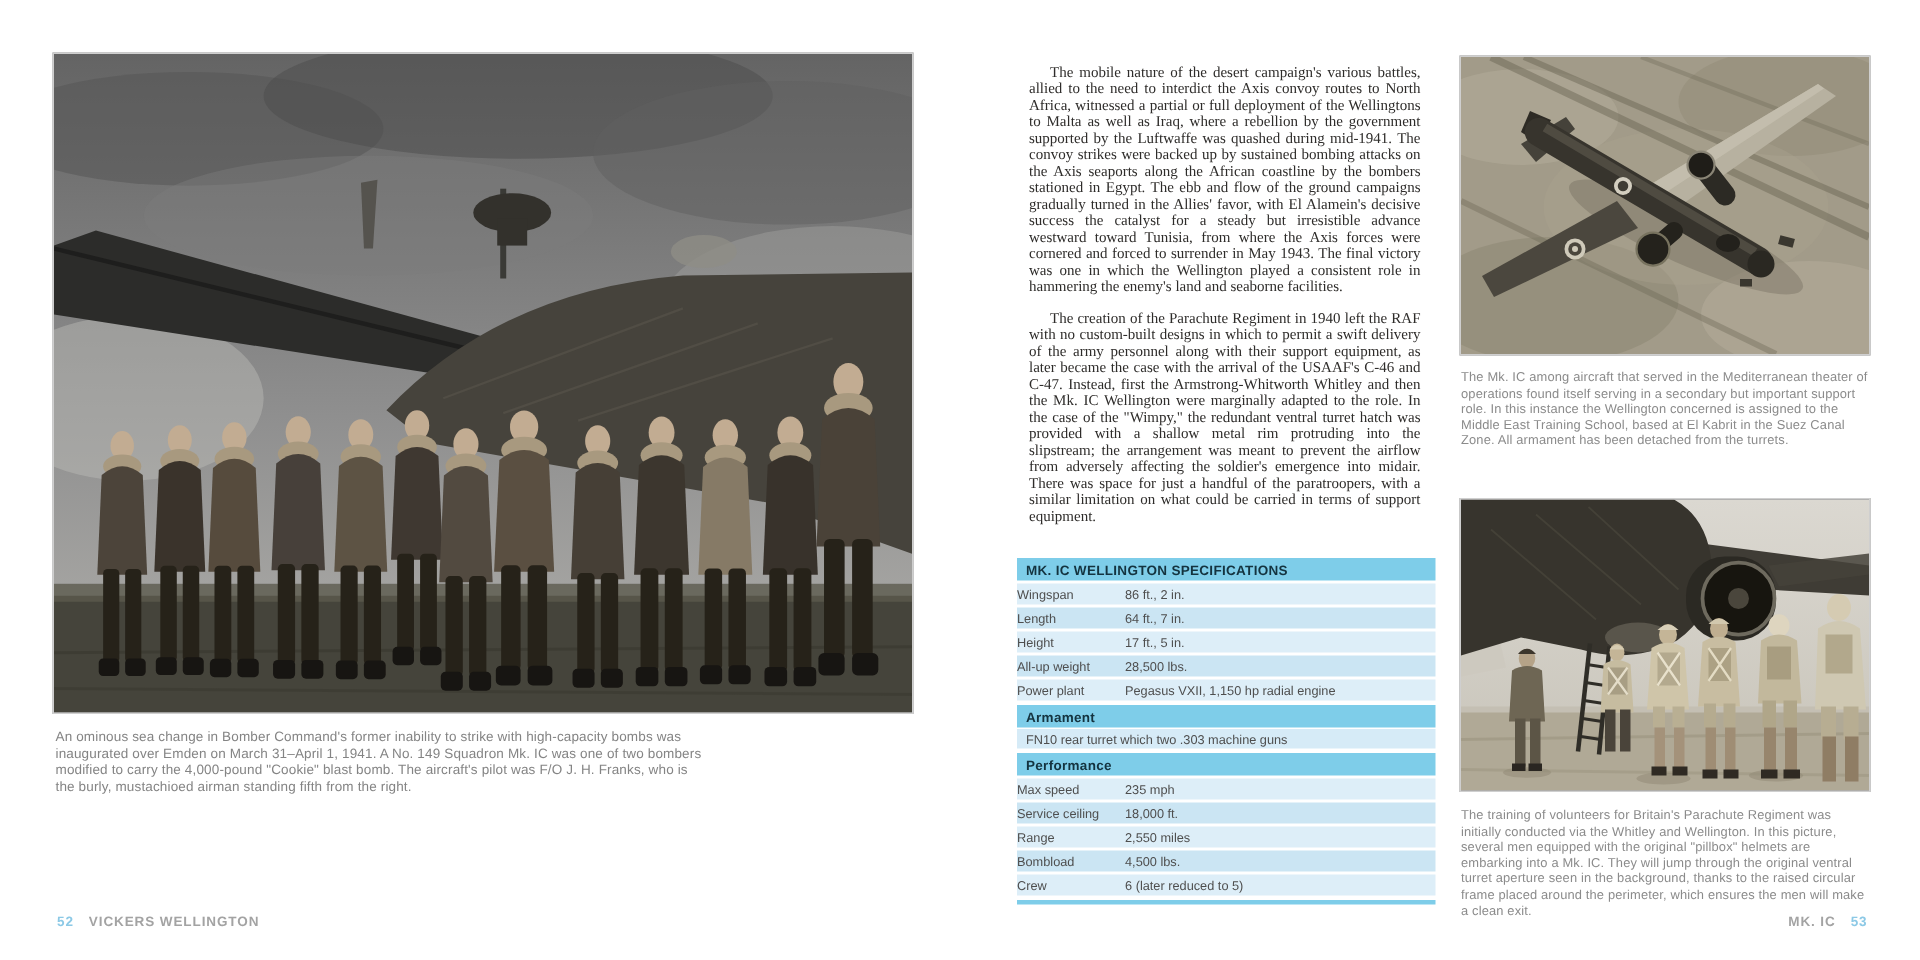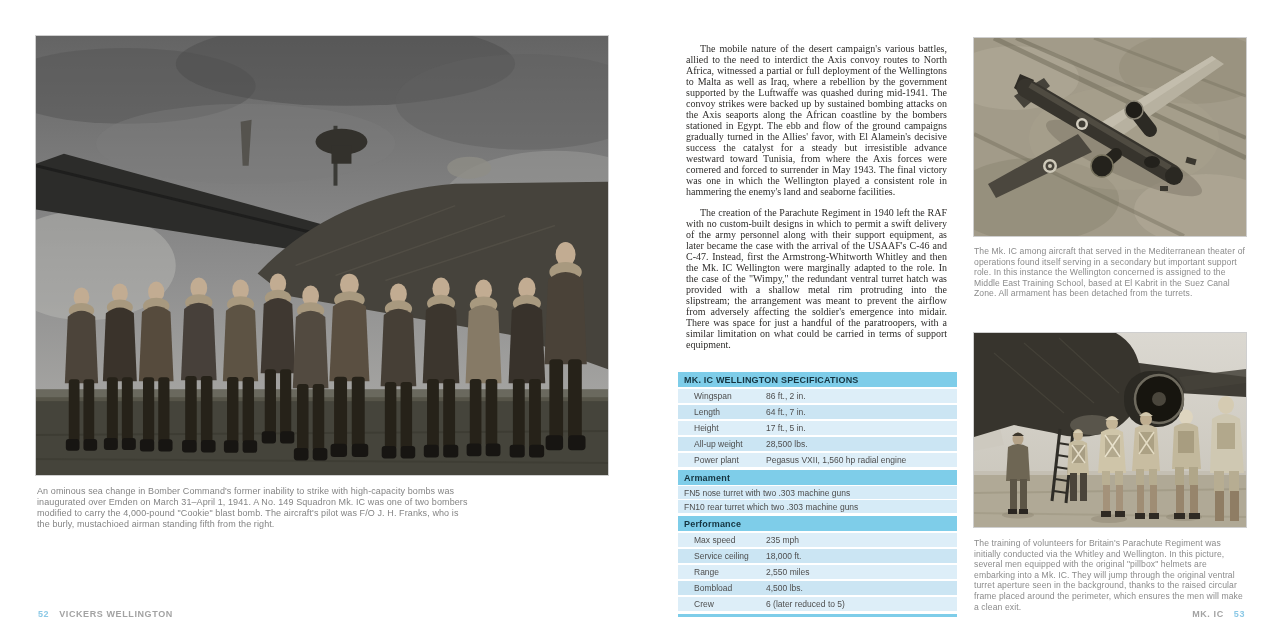--- a/index.html
+++ b/index.html
@@ -30,21 +30,21 @@
     text-align:justify;
   }
   #body-text p{margin:10px;text-indent:14px;}
   
   #spec-table{position:absolute;left:678px;top:372px;width:279px;}
   .tbar{
     background:#7ecde9;color:#14333f;font-weight:bold;
     font-size:9px;letter-spacing:0.2px;padding:3px 20px 2px 6px;
   }
   .tbar.sub{margin-top:3px;}
-  .srow{display:flex;margin-top:2px;font-size:8.5px;color:#4e4e4e;padding:2px 16px;}
+  .srow{display:flex;margin-top:2px;font-size:8.5px;color:#4e4e4e;padding:2px 0;}
   .srow .lbl{width:72px;flex:none;}
   .srow .val{flex:1;}
   .srow.base{background:#ddeef8;}
   .srow.alt{background:#cbe5f3;}
   .aline{background:#d6ebf7;font-size:8.5px;color:#4e4e4e;padding:1.5px 6px;margin-top:1px;}
   .brule{height:3px;background:#7ecde9;margin-top:3px;}
   
   .footer{position:absolute;top:609px;font-size:9px;font-weight:bold;letter-spacing:0.6px;}
   #footer-left{left:38px;text-align:right;}
   #footer-right{right:35px;text-align:right;}
@@ -136,25 +136,24 @@
   <div class="srow base">
     <span class="lbl">Height</span>
     <span class="val">17 ft., 5 in.</span>
   </div>
   <div class="srow alt">
     <span class="lbl">All-up weight</span>
     <span class="val">28,500 lbs.</span>
   </div>
   <div class="srow base">
     <span class="lbl">Power plant</span>
-    <span class="val">Pegasus VXII, 1,560 hp radial engine</span>
+    <span class="val">Pegasus VXII, 1,150 hp radial engine</span>
   </div>
 
   <div class="tbar sub">Armament</div>
-  <div class="aline">FN5 nose turret with two .303 machine guns</div>
   <div class="aline">FN10 rear turret which two .303 machine guns</div>
 
   <div class="tbar sub">Performance</div>
   <div class="srow base">
     <span class="lbl">Max speed</span>
     <span class="val">235 mph</span>
   </div>
   <div class="srow alt">
     <span class="lbl">Service ceiling</span>
     <span class="val">18,000 ft.</span>

